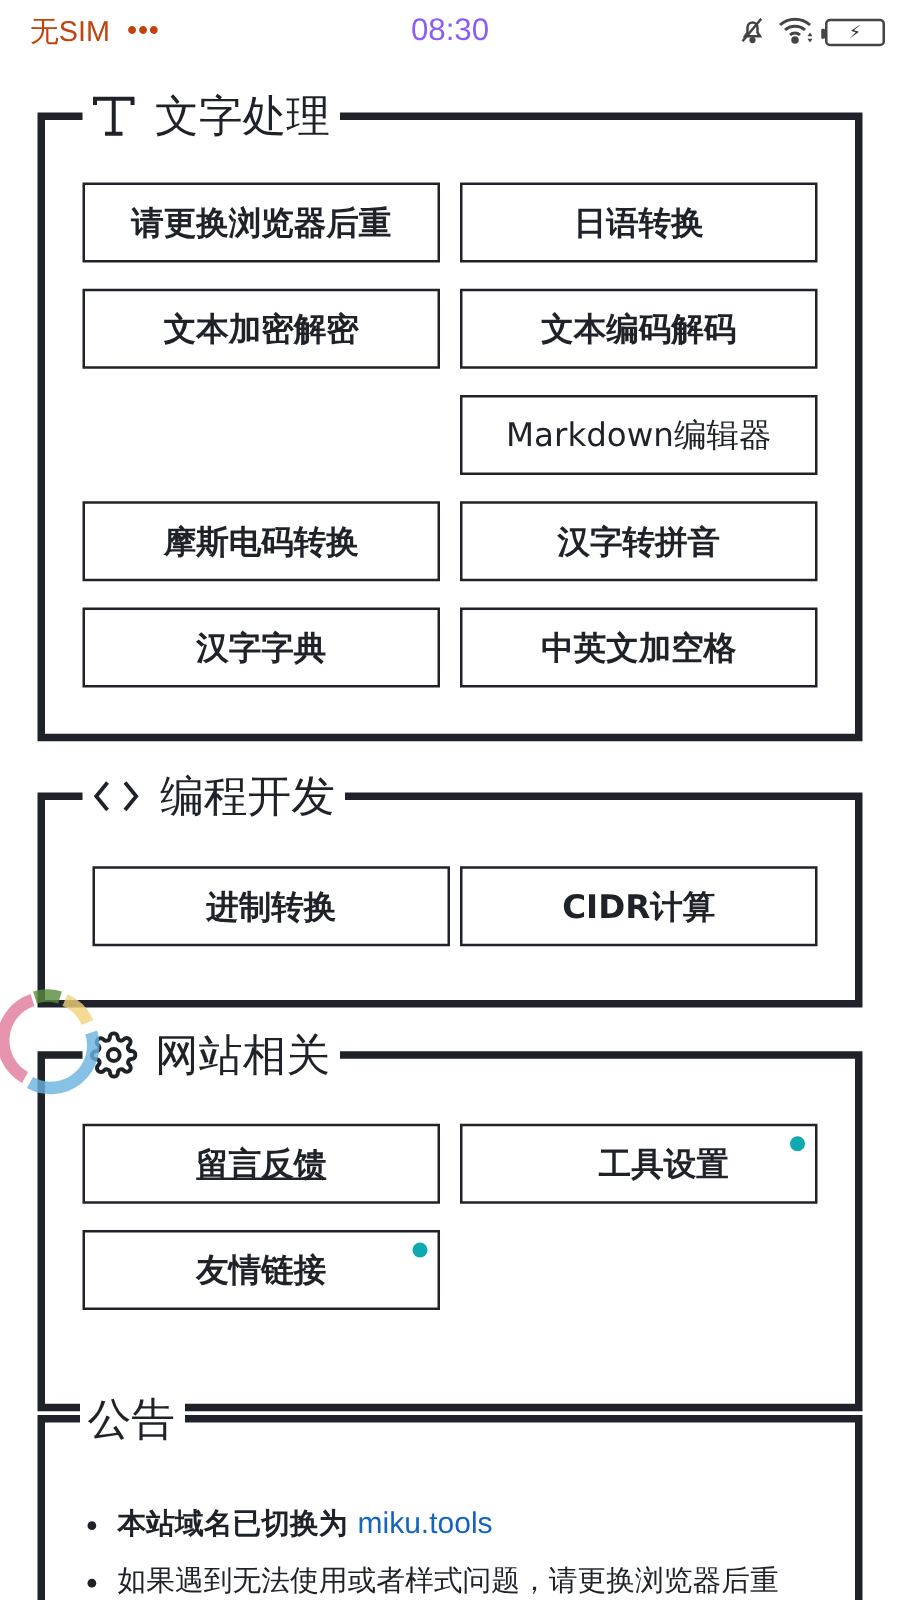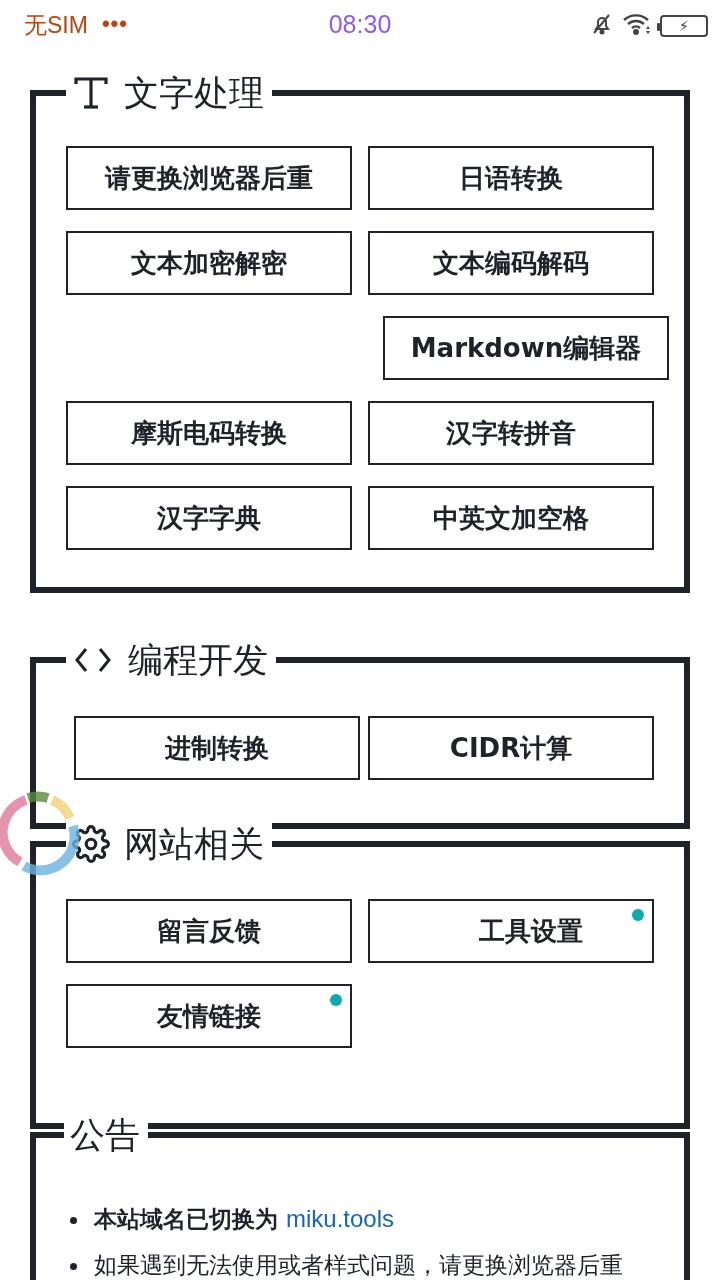--- a/index.html
+++ b/index.html
@@ -13,21 +13,21 @@
   .sb-right { position: absolute; right: 12px; top: 12px; display: flex; align-items: center; gap: 8px; }
   .battery { width: 48px; height: 22px; border: 2px solid #444; border-radius: 4px; position: relative; display: flex; align-items: center; justify-content: center; font-size: 14px; color: #333; }
   .battery::before { content: ""; position: absolute; left: -5px; top: 6px; width: 3px; height: 8px; background: #444; border-radius: 1px; }
 
   .section { position: absolute; left: 30px; width: 660px; border: 6px solid #1f2329; }
   .legend { position: absolute; top: -28px; left: 30px; background: #fff; padding: 0 8px 0 6px; height: 50px; display: flex; align-items: center; gap: 14px; font-size: 35px; font-weight: normal; color: #1f2329; white-space: nowrap; }
   .legend svg { display: block; }
 
   .btn { position: absolute; width: 286px; height: 64px; border: 2px solid #1f2329; background: #fff; display: flex; align-items: center; justify-content: center; font-size: 26px; font-weight: bold; color: #1f2329; cursor: pointer; }
   .btn .dot { position: absolute; right: 8px; top: 8px; width: 12px; height: 12px; border-radius: 50%; background: #0fa9b0; }
-  .btn.latin { font-weight: bold; margin-left: 15px; }
+  .btn.latin { font-weight: normal; }
 
   .notice-list { position: absolute; left: 32px; top: 66px; right: 20px; list-style: none; }
   .notice-list li { position: relative; padding-left: 26px; font-size: 23px; line-height: 30px; margin-bottom: 16px; white-space: nowrap; }
   .notice-list li::before { content: ""; position: absolute; left: 2px; top: 13px; width: 7px; height: 7px; border-radius: 50%; background: #1f2329; }
   .notice-list li.bold { font-weight: bold; }
   .notice-list a { color: #1565c0; text-decoration: none; font-weight: normal; font-family: "Liberation Sans", sans-serif; font-size: 24px; }
 
   .loader { position: absolute; left: -4px; top: 788px; width: 88px; height: 88px; opacity: 0.8; }
 </style>
 </head>
@@ -94,21 +94,21 @@
       <span>汉字转拼音</span>
     </div>
   <div class="btn" style="left:30px; top:390px;">
       <span>汉字字典</span>
     </div>
   <div class="btn" style="left:332px; top:390px;">
       <span>中英文加空格</span>
     </div>
 </div>
 
-<div class="section" style="top:634px; height:172px;margin-top:23px;">
+<div class="section" style="top:634px; height:172px;">
   <div class="legend">
     <span>
       <svg width="42" height="34" viewBox="0 0 42 34" fill="none" stroke="#1f2329" stroke-width="3">
         <path d="M14 6L5 17l9 11"></path>
           <path d="M28 6l9 11-9 11"></path>
       </svg>
     </span>
     <span>编程开发</span>
   </div>
   <div class="btn" style="left:38px; top:53px;">
@@ -122,21 +122,21 @@
 <div class="section" style="top:841px; height:288px;">
   <div class="legend">
     <span>
       <svg width="38" height="38" viewBox="0 0 24 24" fill="none" stroke="#1f2329" stroke-width="2">
         <circle cx="12" cy="12" r="3"></circle>
         <path d="M19.4 15a1.7 1.7 0 0 0 .3 1.8l.1.1a2 2 0 1 1-2.8 2.8l-.1-.1a1.7 1.7 0 0 0-1.8-.3 1.7 1.7 0 0 0-1 1.5V21a2 2 0 1 1-4 0v-.1a1.7 1.7 0 0 0-1.1-1.5 1.7 1.7 0 0 0-1.8.3l-.1.1a2 2 0 1 1-2.8-2.8l.1-.1a1.7 1.7 0 0 0 .3-1.8 1.7 1.7 0 0 0-1.5-1H3a2 2 0 1 1 0-4h.1a1.7 1.7 0 0 0 1.5-1.1 1.7 1.7 0 0 0-.3-1.8l-.1-.1a2 2 0 1 1 2.8-2.8l.1.1a1.7 1.7 0 0 0 1.8.3H9a1.7 1.7 0 0 0 1-1.5V3a2 2 0 1 1 4 0v.1a1.7 1.7 0 0 0 1 1.5 1.7 1.7 0 0 0 1.8-.3l.1-.1a2 2 0 1 1 2.8 2.8l-.1.1a1.7 1.7 0 0 0-.3 1.8V9a1.7 1.7 0 0 0 1.5 1H21a2 2 0 1 1 0 4h-.1a1.7 1.7 0 0 0-1.5 1z"></path>
       </svg>
     </span>
     <span>网站相关</span>
   </div>
-  <div class="btn" style="left:30px; top:52px;">
+  <div class="btn" style="left:30px; top:52px;text-decoration:underline;">
       <span>留言反馈</span>
     </div>
   <div class="btn" style="left:332px; top:52px;padding-left:40px;">
       <span>工具设置</span>
       <span class="dot"></span>
     </div>
   <div class="btn" style="left:30px; top:137px;">
       <span>友情链接</span>
       <span class="dot"></span>
     </div>

